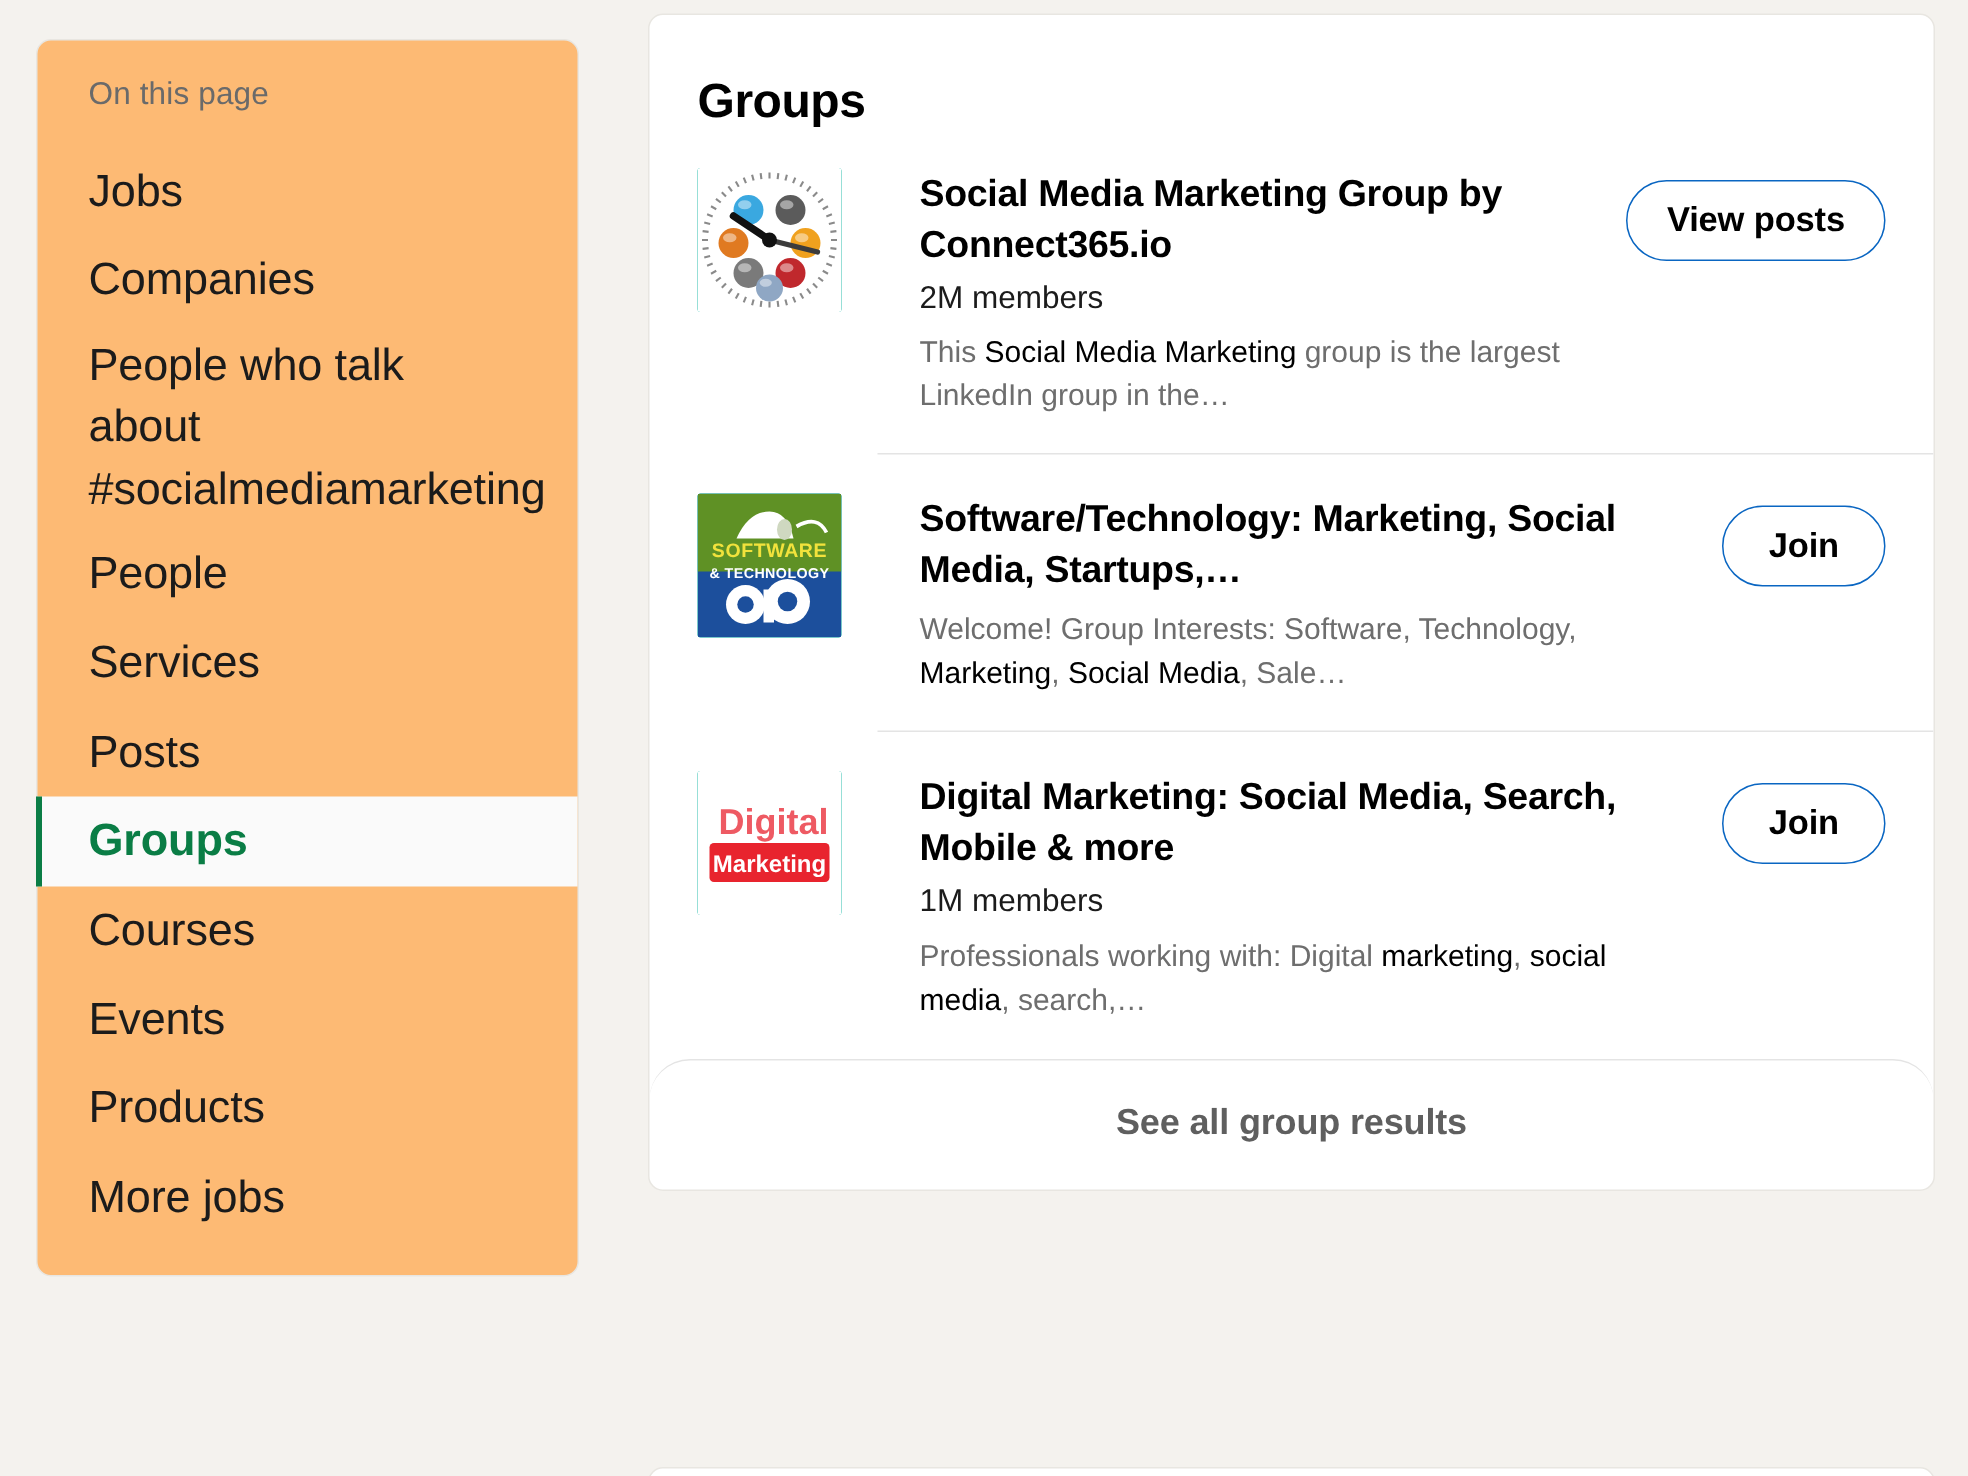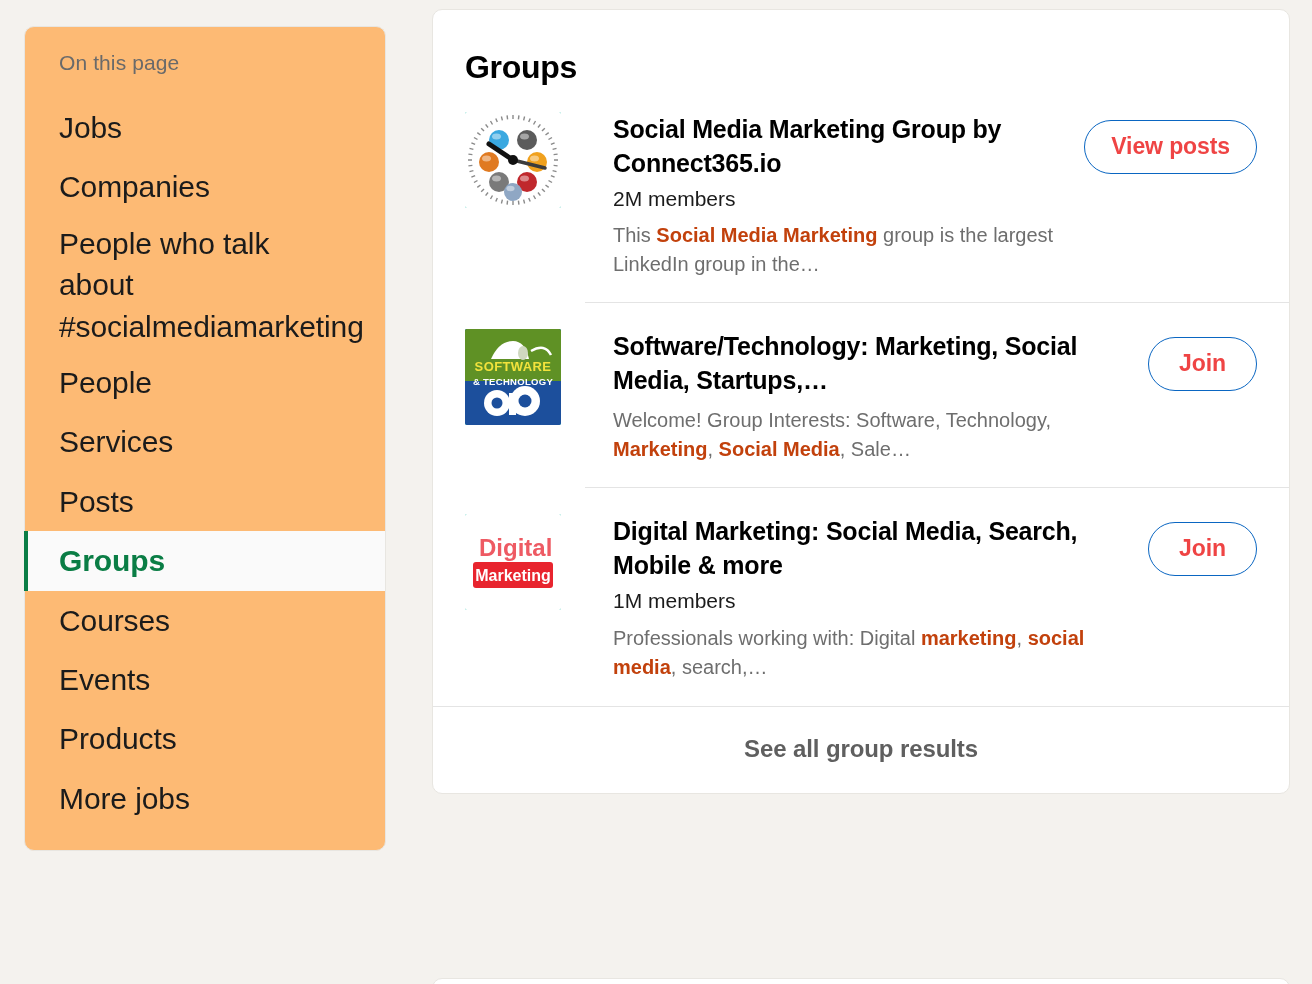--- a/index.html
+++ b/index.html
@@ -144,31 +144,31 @@
   }
 
   .result-snippet {
     font-size: 20px;
     color: #6e6e6e;
     line-height: 1.45;
     margin-top: 9px;
     padding-bottom: 24px;
   }
 
-  .result-snippet b { color: #c2410c; font-weight: 700; }
+  .result-snippet b { color: #000000; font-weight: 400; }
 
   .action-holder {
     flex: 0 0 auto;
     padding-top: 8px;
   }
 
   .btn-outline {
     display: inline-block;
     border: 1.6px solid #0a66c2;
-    color: #ef4444;
+    color: #000000;
     background: transparent;
     font-family: "Liberation Sans", sans-serif;
     font-size: 23px;
     font-weight: 600;
     border-radius: 999px;
     padding: 12px 26px;
     cursor: pointer;
     line-height: 1.2;
     letter-spacing: -0.1px;
   }
@@ -177,20 +177,21 @@
 
   .card-footer {
     border-top: 1px solid #e4e4e4;
     text-align: center;
     padding: 28px 0 30px 0;
     font-size: 24px;
     color: #5f5f5f;
     font-weight: 600;
     cursor: pointer;
     letter-spacing: -0.1px;
+    border-radius: 27px;
   }
 
   
   .next-card {
     position: absolute;
     left: 432px;
     top: 978px;
     width: 858px;
     height: 40px;
     background: #ffffff;

